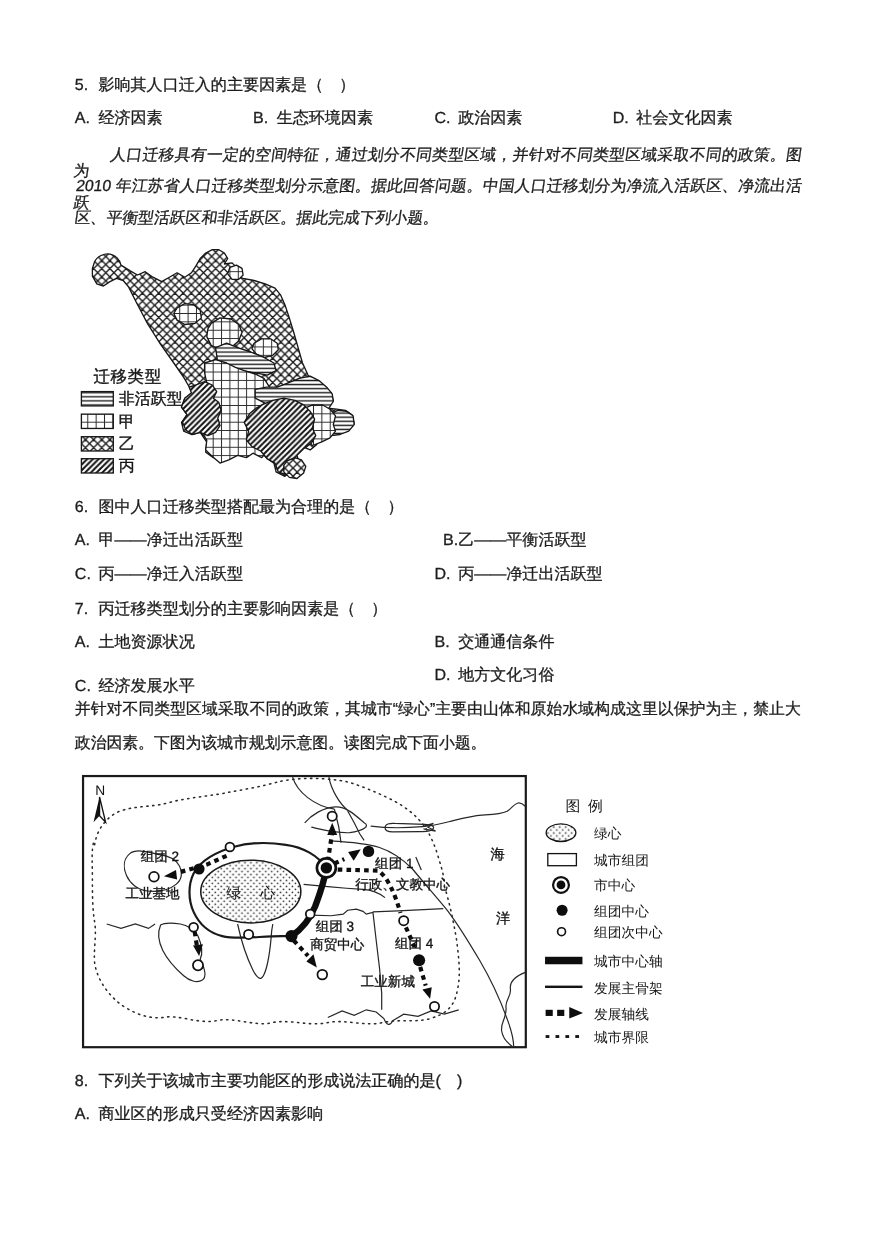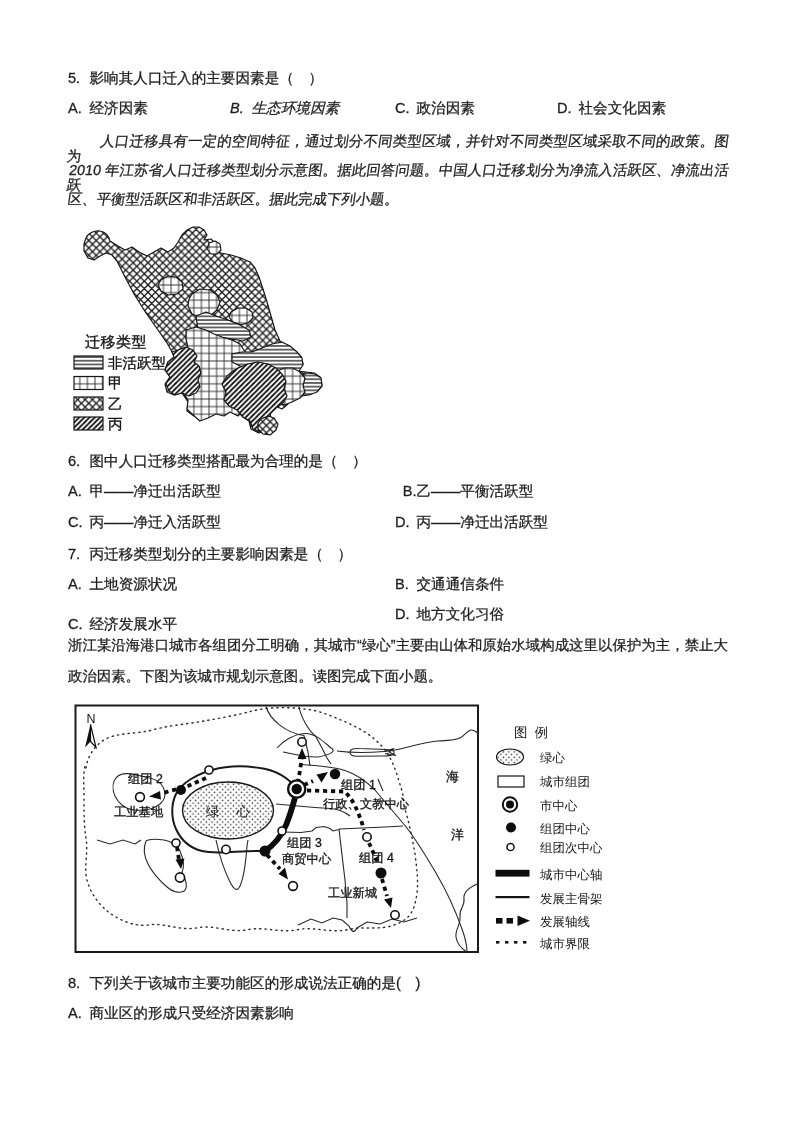--- a/index.html
+++ b/index.html
@@ -10,21 +10,21 @@
   .qn{display:inline-block;width:21.5px;}
   .ln,.para{-webkit-text-stroke:0.28px #1d1d1d;}
 </style>
 </head>
 <body>
 
 <div class="ln" style="left:68px;top:70px;"><span class="qn">5.</span>影响其人口迁入的主要因素是（　）</div>
 
 <div class="ln" style="left:68px;top:100px;"><span class="qn">A.</span>经济因素</div>
 
-<div class="ln" style="left:230px;top:100px;font-style:italic;"><span class="qn">B.</span>生态环境因素</div>
+<div class="ln" style="left:230px;top:100px;"><span class="qn">B.</span>生态环境因素</div>
 
 <div class="ln" style="left:395px;top:100px;"><span class="qn">C.</span>政治因素</div>
 
 <div class="ln" style="left:557px;top:100px;"><span class="qn">D.</span>社会文化因素</div>
 
 <div class="para" style="left:68px;top:134px;width:660px;text-align-last:justify;transform:skewX(-8deg);line-height:15px;"><span style="display:inline-block;width:31px;"></span>人口迁移具有一定的空间特征，通过划分不同类型区域，并针对不同类型区域采取不同的政策。图为</div>
 
 <div class="para" style="left:68px;top:163px;width:660px;text-align-last:justify;transform:skewX(-8deg);line-height:15px;">2010 年江苏省人口迁移类型划分示意图。据此回答问题。中国人口迁移划分为净流入活跃区、净流出活跃</div>
 
 <div class="para" style="left:68px;top:192px;width:660px;transform:skewX(-8deg);line-height:15px;">区、平衡型活跃区和非活跃区。据此完成下列小题。</div>
@@ -118,21 +118,21 @@
 <div class="ln" style="left:68px;top:546px;"><span class="qn">7.</span>丙迁移类型划分的主要影响因素是（　）</div>
 
 <div class="ln" style="left:68px;top:576px;"><span class="qn">A.</span>土地资源状况</div>
 
 <div class="ln" style="left:395px;top:576px;"><span class="qn">B.</span>交通通信条件</div>
 
 <div class="ln" style="left:68px;top:616px;"><span class="qn">C.</span>经济发展水平</div>
 
 <div class="ln" style="left:395px;top:606px;"><span class="qn">D.</span>地方文化习俗</div>
 
-<div class="para" style="left:68px;top:638px;width:660px;text-align-last:justify;line-height:15px;">浙江某沿海港口城市各组团分工明确，其城市“绿心”主要由山体和原始水域构成这里以保护为主，禁止大</div>
+<div class="para" style="left:68px;top:638px;width:660px;text-align-last:justify;line-height:15px;">并针对不同类型区域采取不同的政策，其城市“绿心”主要由山体和原始水域构成这里以保护为主，禁止大</div>
 
 <div class="para" style="left:68px;top:669px;width:660px;line-height:15px;">政治因素。下图为该城市规划示意图。读图完成下面小题。</div>
 
 <svg width="794" height="1123" viewBox="0 0 794 1123" style="position:absolute;left:0;top:0;">
 <defs>
   <pattern id="pdots2" width="5.4" height="5.4" patternUnits="userSpaceOnUse">
     <rect width="5.4" height="5.4" fill="#fff"></rect>
     <circle cx="1.3" cy="1.3" r="0.8" fill="#333"></circle>
     <circle cx="4" cy="3.9" r="0.8" fill="#333"></circle>
   </pattern>

